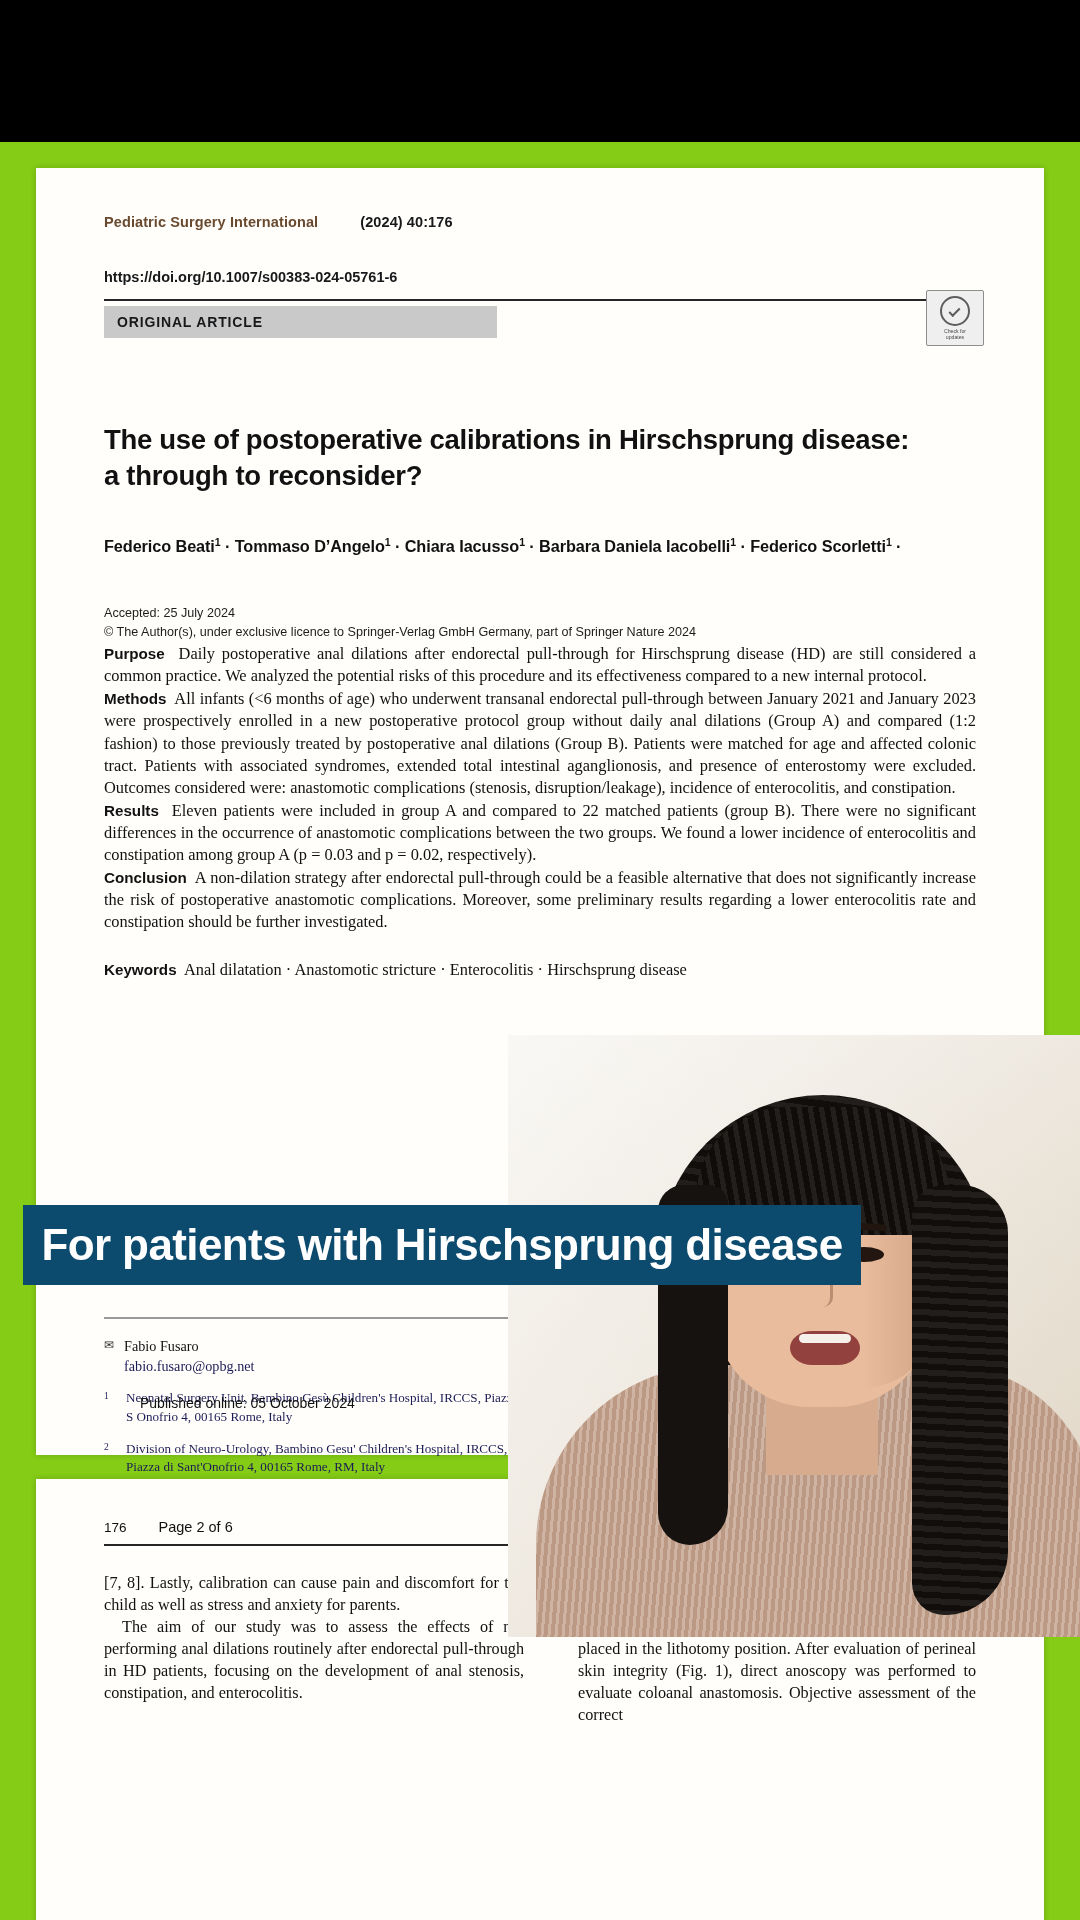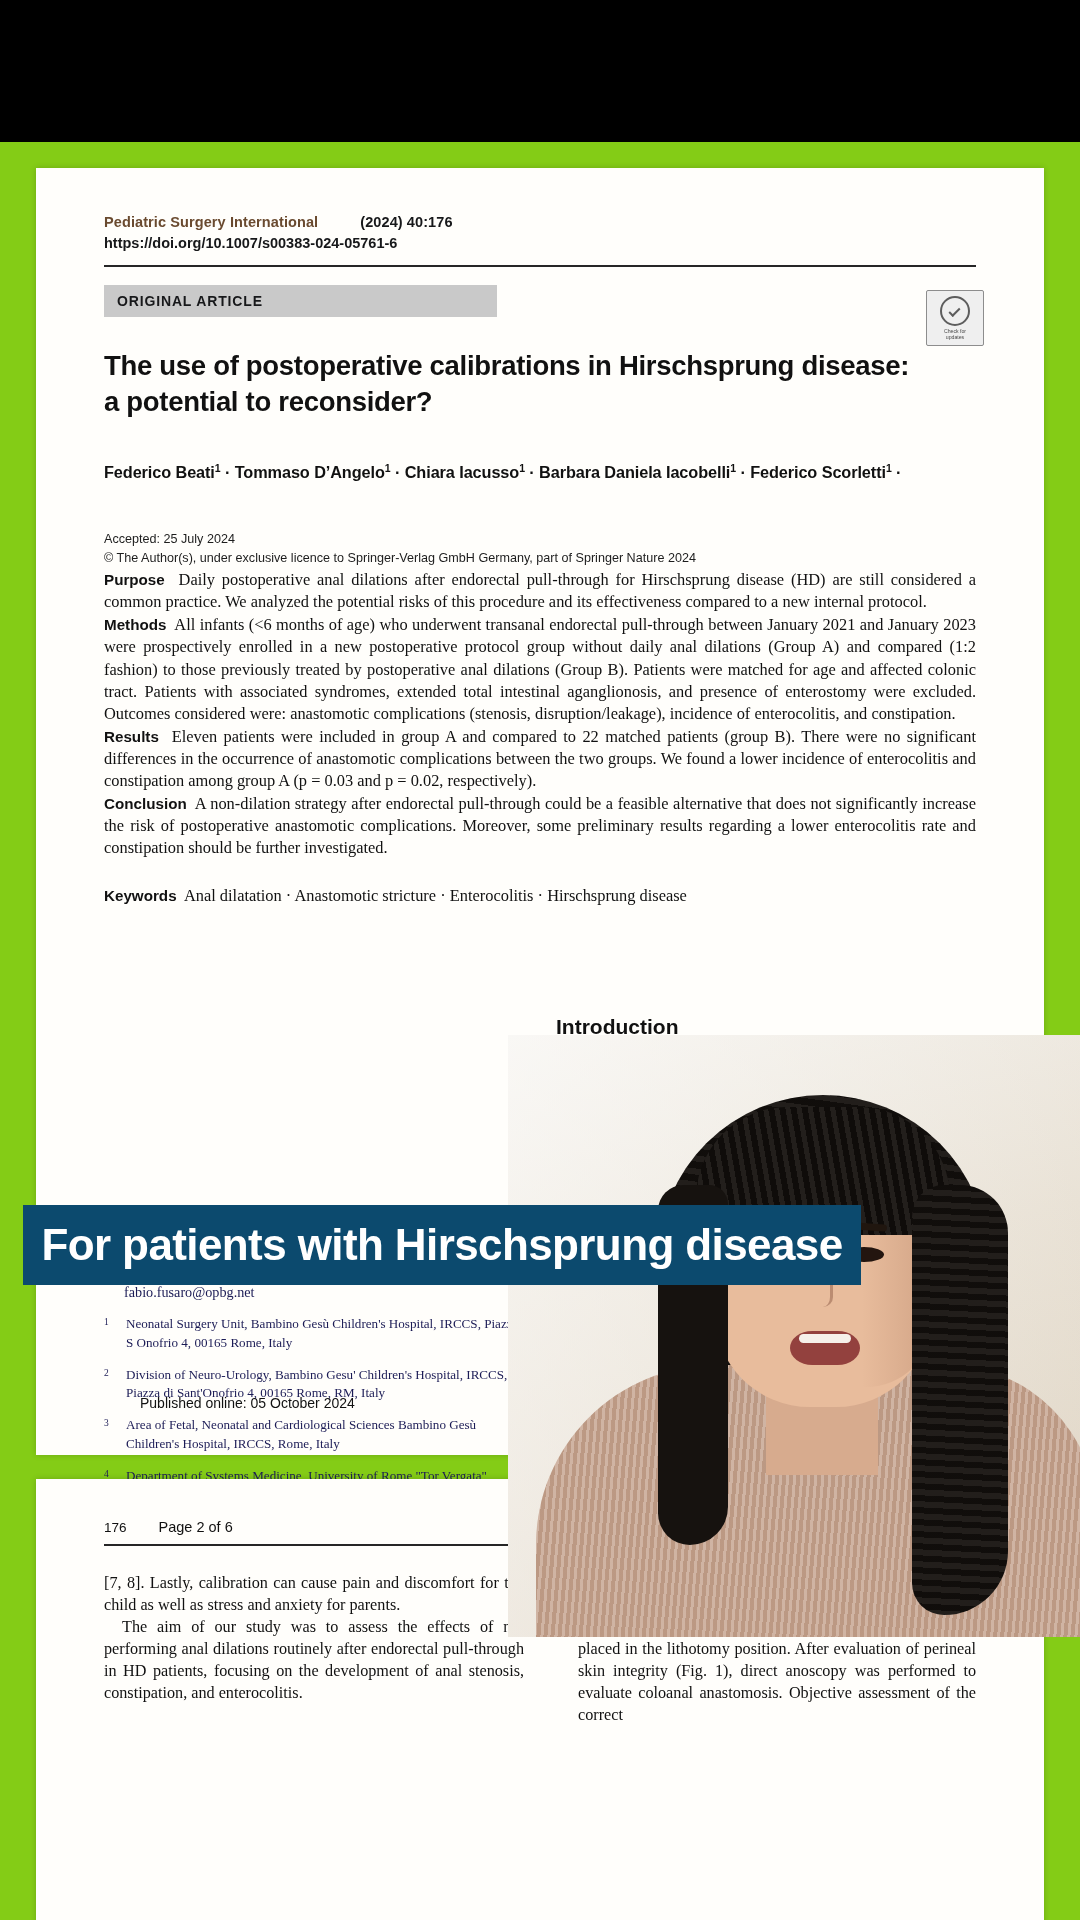--- a/index.html
+++ b/index.html
@@ -16,42 +16,42 @@
   .page-2{left:36px;top:1337px;width:1008px;height:460px;}
 
   .pad{padding:0 68px;}
 
   
   .jhead{padding-top:44px;}
   .jhead-line{font-family:"Liberation Sans",sans-serif;font-size:14.5px;
       font-weight:700;color:#6a4a2f;letter-spacing:.1px;line-height:1.45;}
   .jhead-line .vol{color:#17181a;margin-left:42px;}
   .jdoi{font-family:"Liberation Sans",sans-serif;font-size:14.5px;
-      font-weight:700;color:#17181a;line-height:1.45;}
+      font-weight:700;color:#17181a;line-height:1.45;margin-top:34px;}
   .rule-thick{height:2.2px;background:#262626;margin-top:11px;}
 
-  .artbanner{margin-top:18px;width:393px;height:32px;background:#c9c9c9;
+  .artbanner{margin-top:5px;width:393px;height:32px;background:#c9c9c9;
       display:flex;align-items:center;}
   .artbanner span{font-family:"Liberation Sans",sans-serif;font-size:14px;
       font-weight:700;letter-spacing:.85px;color:#17181a;padding-left:13px;}
 
   
   .stamp{position:absolute;right:60px;top:122px;width:56px;height:54px;
       border:1px solid #8d8d8d;background:#efefef;border-radius:2px;
       display:flex;flex-direction:column;align-items:center;justify-content:center;}
   .stamp .circ{width:26px;height:26px;border-radius:50%;border:2px solid #5d5d5d;
       position:relative;}
   .stamp .circ:after{content:"";position:absolute;left:7px;top:10px;width:9px;height:4px;
       border-left:2px solid #5d5d5d;border-bottom:2px solid #5d5d5d;
       transform:rotate(-45deg);}
   .stamp .cap{font-family:"Liberation Sans",sans-serif;font-size:5.2px;color:#4a4a4a;
       line-height:1.25;text-align:center;margin-top:2px;}
 
   h1.title{font-family:"Liberation Sans",sans-serif;font-size:27.5px;font-weight:700;
-      color:#111;line-height:1.3;margin:31px 0 0 0;letter-spacing:-.3px;}
+      color:#111;line-height:1.3;margin:84px 0 0 0;letter-spacing:-.3px;}
 
   .authors{font-family:"Liberation Sans",sans-serif;font-size:16.3px;font-weight:700;
       color:#111;line-height:1.52;margin-top:40px;letter-spacing:-.1px;}
   .authors sup{font-size:10.5px;font-weight:700;vertical-align:super;}
 
   .accepted{font-family:"Liberation Sans",sans-serif;font-size:12.6px;color:#1d1d1d;
       line-height:1.5;margin-top:46px;}
 
   .abs-h{font-family:"Liberation Sans",sans-serif;font-size:16px;font-weight:700;
       color:#111;margin-top:30px;}
@@ -177,21 +177,21 @@
         <div class="jdoi">https://doi.org/10.1007/s00383-024-05761-6</div>
         <div class="rule-thick"></div>
         <div class="artbanner">
           <span>ORIGINAL ARTICLE</span>
         </div>
       </div>
 
       <div class="pad">
         <h1 class="title">
           <span>The use of postoperative calibrations in Hirschsprung disease:</span><br>
-          <span>a potential to reconsider?</span>
+          <span>a through to reconsider?</span>
         </h1>
 
         <div class="authors">
           <div>Federico Beati<sup>1</sup> · Tommaso D’Angelo<sup>1</sup> · Chiara Iacusso<sup>1</sup> · Barbara Daniela Iacobelli<sup>1</sup> · Federico Scorletti<sup>1</sup> ·</div>
         </div>
 
         <div class="accepted">
           <div>Accepted: 25 July 2024</div>
           <div>© The Author(s), under exclusive licence to Springer-Verlag GmbH Germany, part of Springer Nature 2024</div>
         </div>

